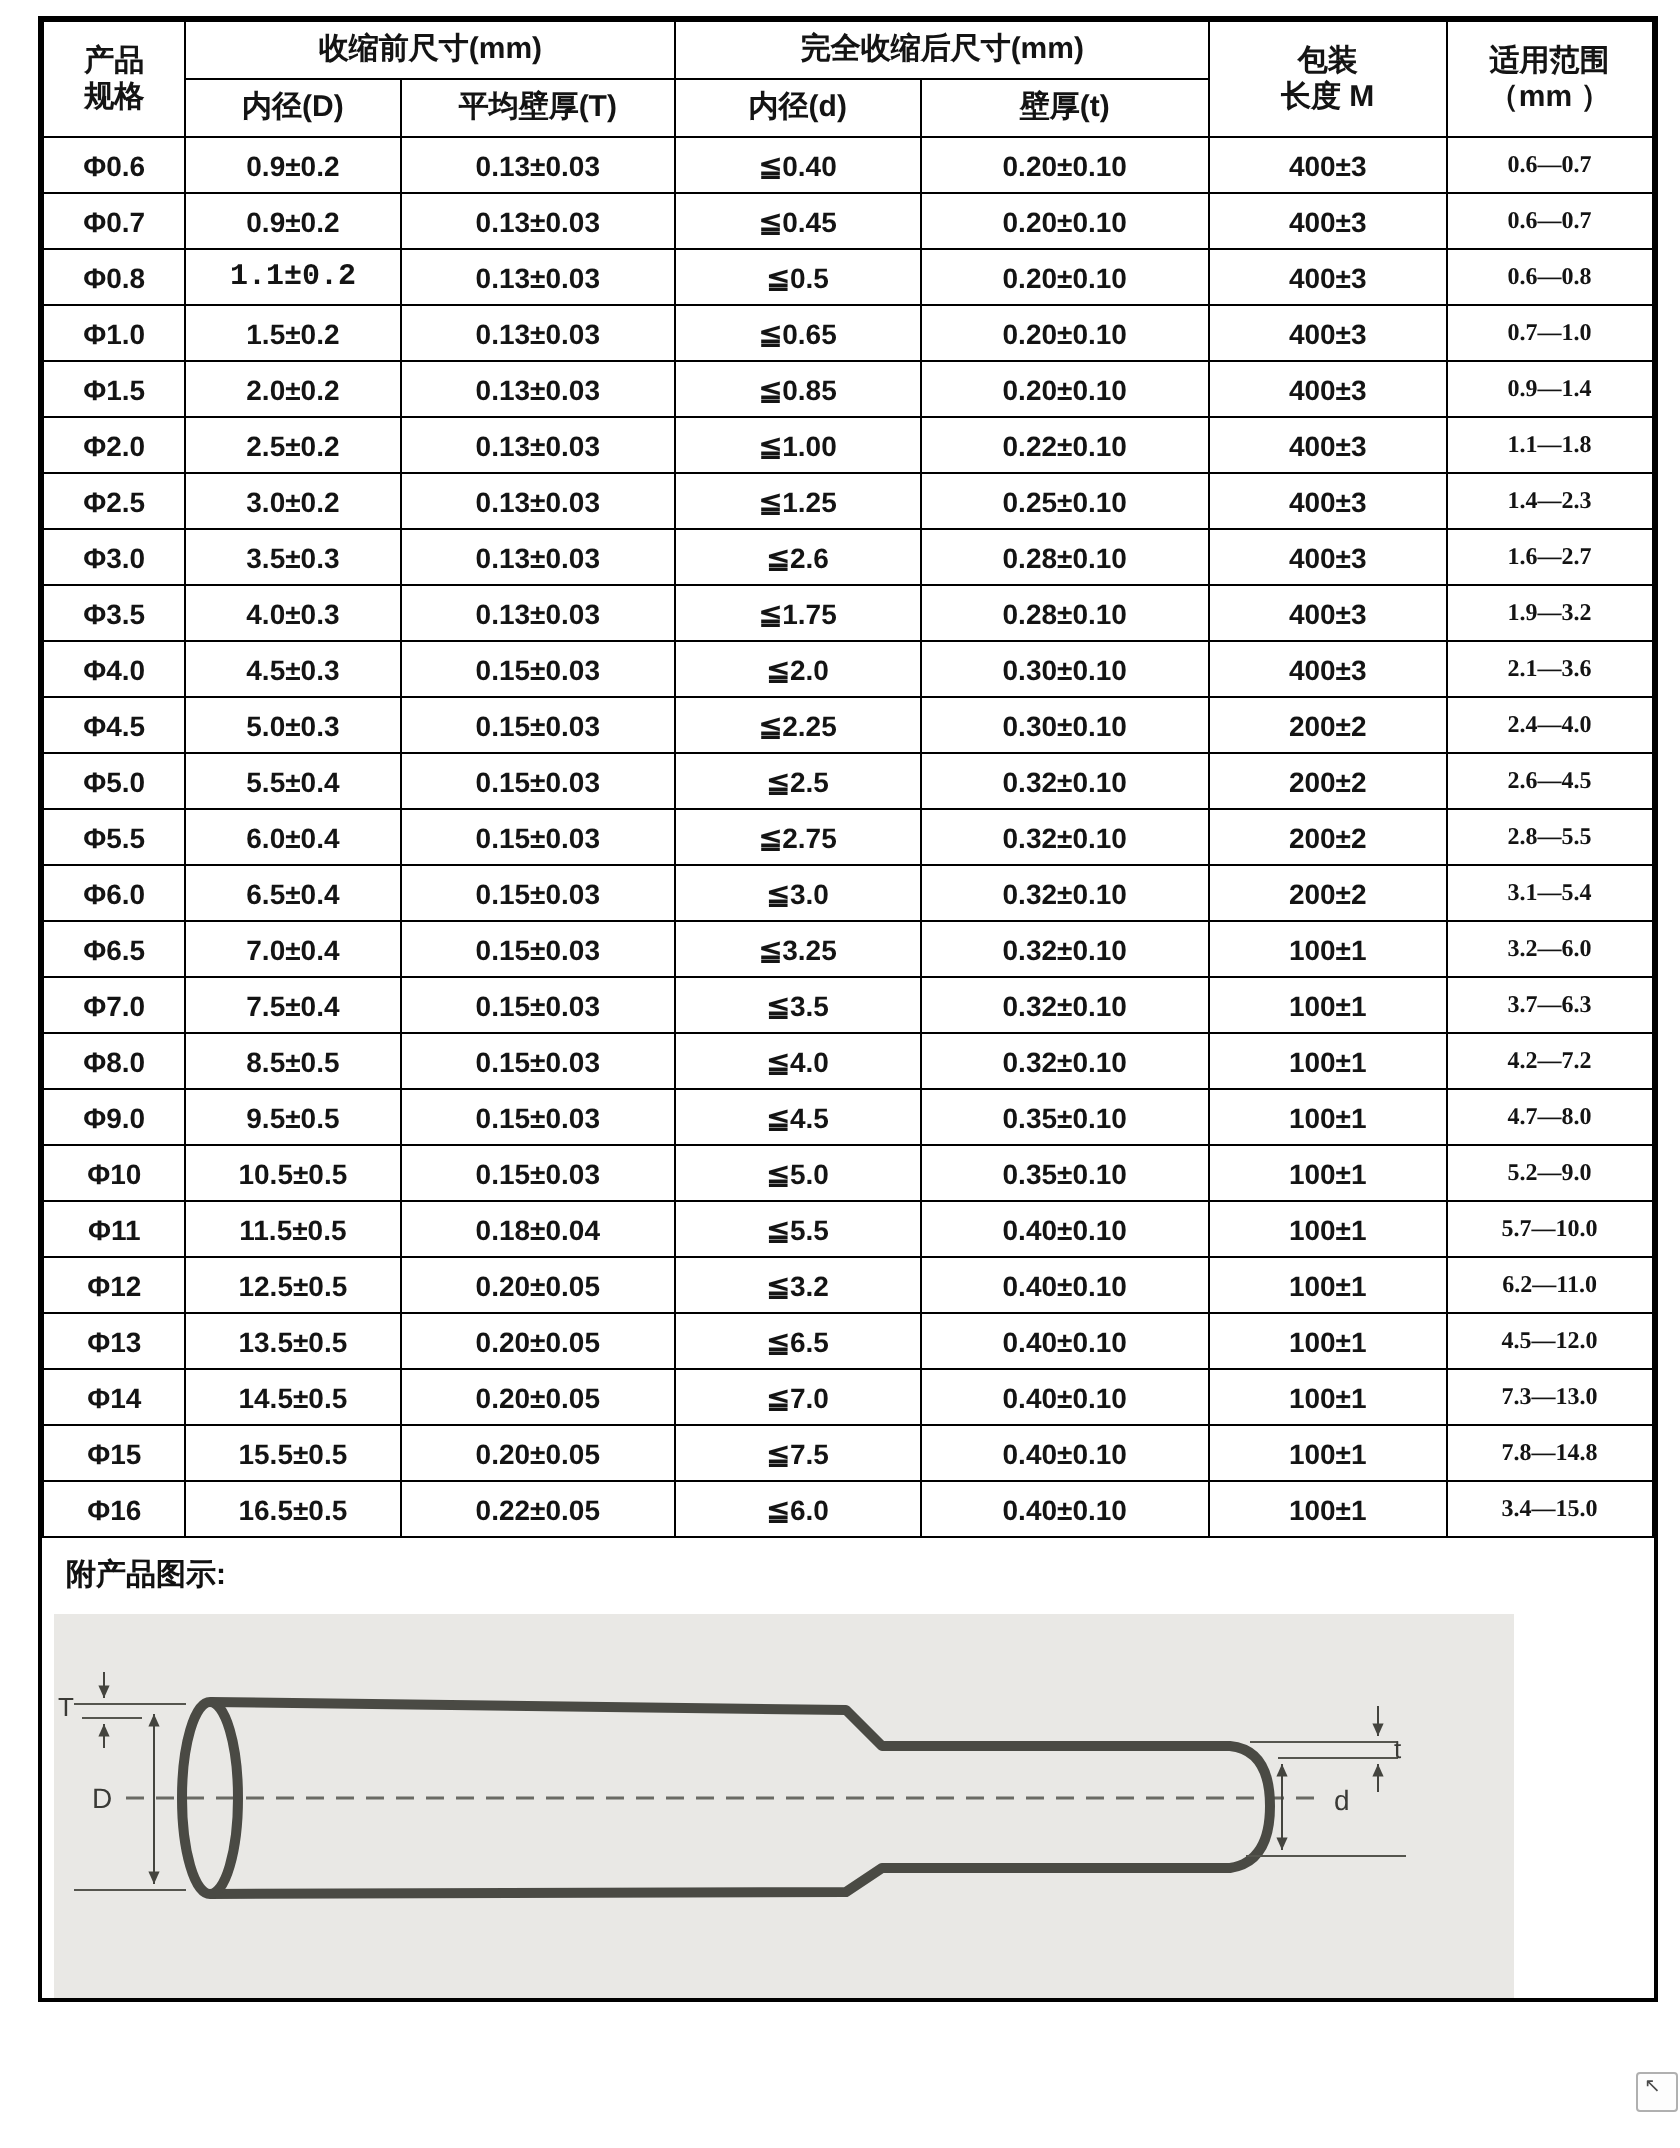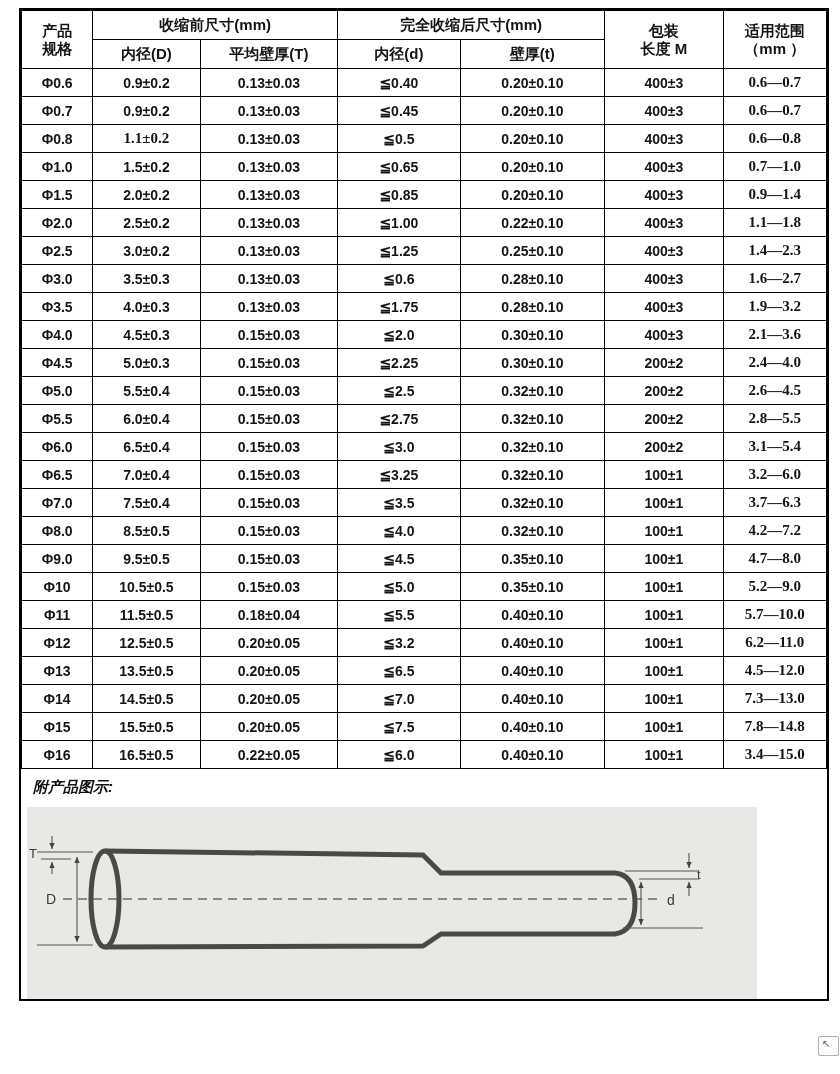--- a/index.html
+++ b/index.html
@@ -12,24 +12,24 @@
     border:2px solid #000; background:#fff;
   }
   table.spec { border-collapse:collapse; table-layout:fixed; width:100%; }
   table.spec th, table.spec td {
     border:1px solid #000; text-align:center; vertical-align:middle;
     padding:0; font-weight:bold; color:#141414; overflow:hidden; white-space:nowrap;
   }
   table.spec thead th { font-size:15px; height:28px; line-height:1.15; }
   table.spec tbody td { font-size:14px; height:27px; }
   
-  table.spec tbody td:nth-child(7) { font-family:"Liberation Serif", serif; font-size:15px; }
-  table.spec tbody tr:nth-child(3) td:nth-child(2) { font-family:Liberation Serif, serif; font-size:15px; }
+  table.spec tbody td:nth-child(7) { font-family:"Liberation Serif", serif; font-size:12px; }
+  table.spec tbody tr:nth-child(3) td:nth-child(2) { font-family:Liberation Mono, monospace; font-size:15px; }
   .appendix { background:#fff; }
-  .appendix-label { padding:9px 0 2px 12px; font-size:15px; font-weight:bold;font-style:italic; }
+  .appendix-label { padding:9px 0 2px 12px; font-size:15px; font-weight:bold; }
   .diagram {
     margin:8px 0 0 6px; width:730px; height:192px; background:#e9e8e5;
   }
   .formula { padding:12px 0 13px 12px; font-size:16px; font-weight:bold; letter-spacing:0.5px; }
   .corner-box {
     position:absolute; right:1px; top:1036px; width:21px; height:20px;
     border:1px solid #b0b0b0; border-radius:2px; background:#fdfdfd;
     font-size:10px; line-height:10px; color:#4a4a4a; padding:2px 0 0 3px; box-sizing:border-box;
   }
 </style>
@@ -134,21 +134,21 @@
             <td>0.13±0.03</td>
             <td>≦1.25</td>
             <td>0.25±0.10</td>
             <td>400±3</td>
             <td>1.4—2.3</td>
           </tr>
           <tr>
             <td>Φ3.0</td>
             <td>3.5±0.3</td>
             <td>0.13±0.03</td>
-            <td>≦0.6</td>
+            <td>≦2.6</td>
             <td>0.28±0.10</td>
             <td>400±3</td>
             <td>1.6—2.7</td>
           </tr>
           <tr>
             <td>Φ3.5</td>
             <td>4.0±0.3</td>
             <td>0.13±0.03</td>
             <td>≦1.75</td>
             <td>0.28±0.10</td>

